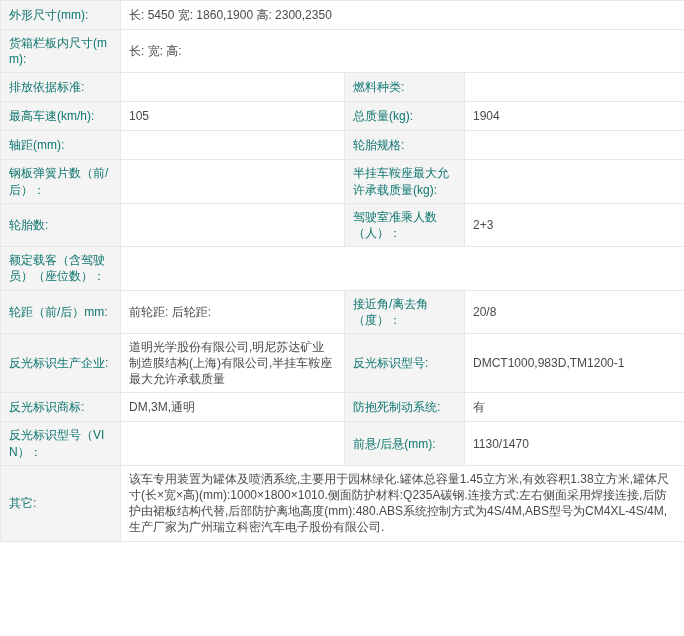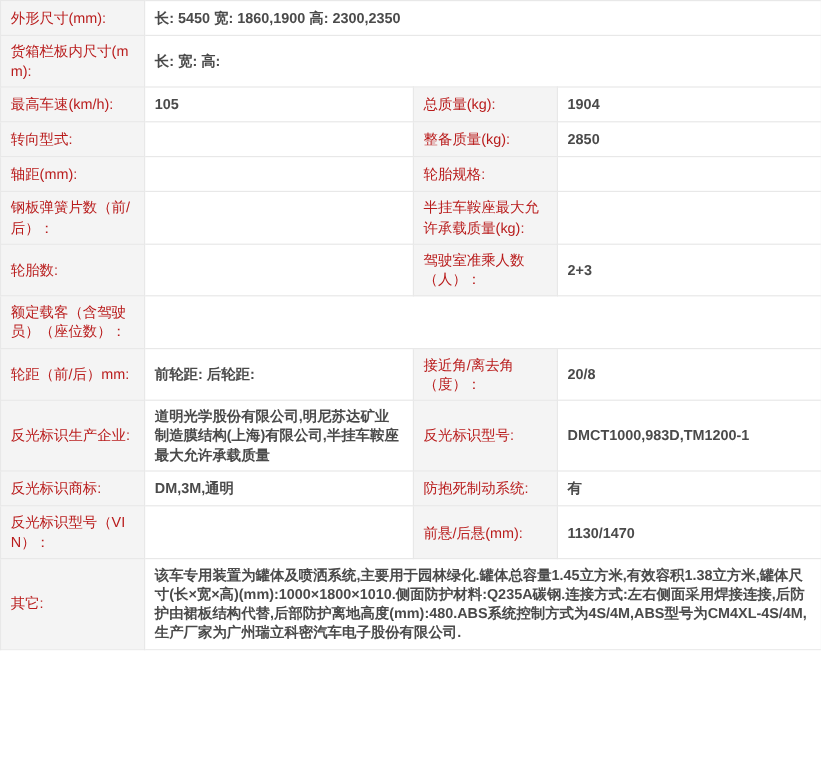--- a/index.html
+++ b/index.html
@@ -24,26 +24,25 @@
     padding: 5px 8px;
     font-size: 12px;
     font-weight: normal;
     text-align: left;
     vertical-align: middle;
     word-break: break-all;
     overflow-wrap: anywhere;
   }
   td.lbl {
     background: #f4f4f4;
-    color: #b91c1c;
+    color: #0f766e;
   }
   td.val {
     background: #ffffff;
     color: #4a4a4a;
-    font-weight: bold;
   }
   .spec-table td {
     height: 18px; 
   }
 </style>
 </head>
 <body>
 
 <div class="page">
 
@@ -57,30 +56,30 @@
     <tbody id="spec-body">
         <tr>
           <td class="lbl">外形尺寸(mm):</td>
           <td class="val" colspan="3">长: 5450 宽: 1860,1900 高: 2300,2350</td>
         </tr>
         <tr>
           <td class="lbl">货箱栏板内尺寸(mm):</td>
           <td class="val" colspan="3">长: 宽: 高:</td>
         </tr>
         <tr>
+          <td class="lbl">排放依据标准:</td>
+          <td class="val"></td>
+          <td class="lbl">燃料种类:</td>
+          <td class="val"></td>
+        </tr>
+        <tr>
           <td class="lbl">最高车速(km/h):</td>
           <td class="val">105</td>
           <td class="lbl">总质量(kg):</td>
           <td class="val">1904</td>
-        </tr>
-        <tr>
-          <td class="lbl">转向型式:</td>
-          <td class="val"></td>
-          <td class="lbl">整备质量(kg):</td>
-          <td class="val">2850</td>
         </tr>
         <tr>
           <td class="lbl">轴距(mm):</td>
           <td class="val"></td>
           <td class="lbl">轮胎规格:</td>
           <td class="val"></td>
         </tr>
         <tr>
           <td class="lbl">钢板弹簧片数（前/后）：</td>
           <td class="val"></td>

